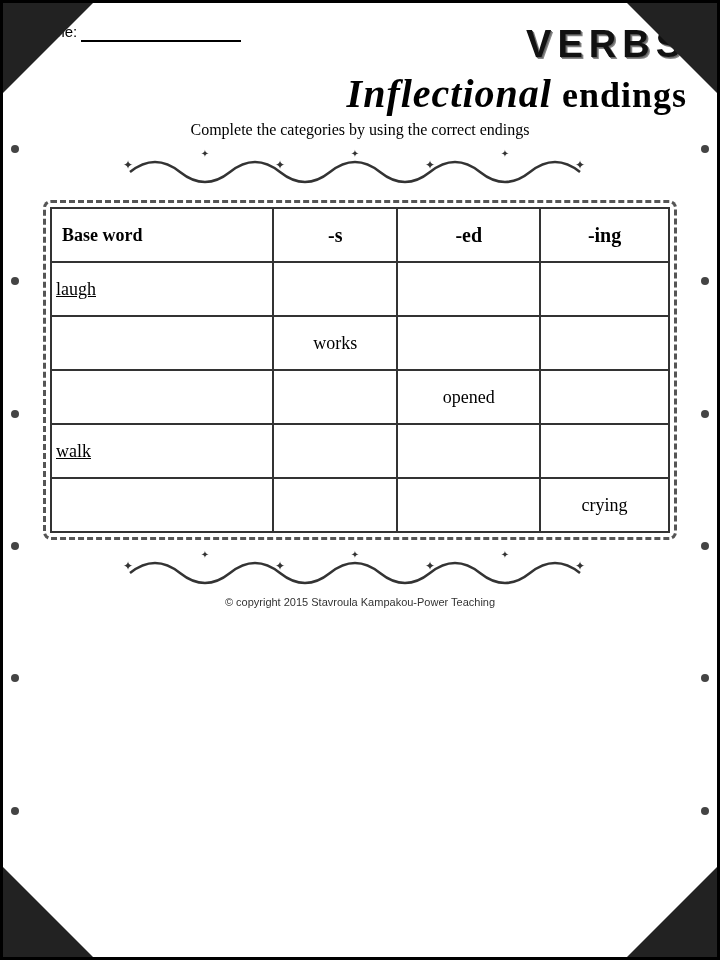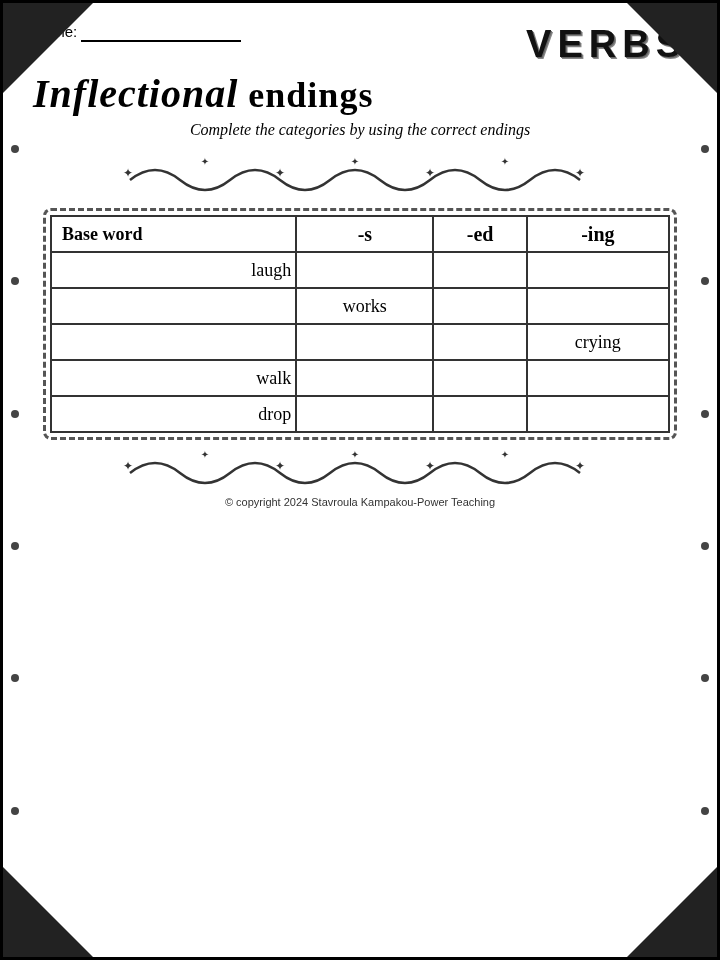--- a/index.html
+++ b/index.html
@@ -71,36 +71,35 @@
       text-transform: uppercase;
       color: #111;
       font-style: normal;
       
       text-shadow: 1px 1px 0 #666, 2px 2px 0 #888;
     }
 
     .main-title {
       font-size: 36px;
       font-weight: bold;
-      text-align: left;
+      text-align: right;
       margin: 2px 0 4px 0;
       letter-spacing: 1px;
     }
 
     .main-title .inflectional {
       font-style: italic;
       font-weight: 900;
       font-size: 40px;
     }
 
     .subtitle {
-      font-style: italic;
       font-size: 16px;
       text-align: center;
-      margin-bottom: 16px;
+      margin-bottom: 8px;
       font-family: 'Comic Sans MS', cursive;
     }
 
     
     .wavy-container {
       text-align: center;
       margin: 4px 0 10px 0;
       line-height: 1;
     }
 
@@ -120,39 +119,40 @@
 
     table {
       width: 100%;
       border-collapse: collapse;
     }
 
     th, td {
       border: 2px solid #333;
       text-align: center;
       font-size: 18px;
-      height: 36px;
+      height: 54px;
       padding: 2px 4px;
       font-family: 'Comic Sans MS', cursive;
     }
 
     th {
       font-size: 20px;
       font-weight: bold;
       background: #fff;
     }
 
     th:first-child {
       text-align: left;
       padding-left: 10px;
       font-size: 18px;
     }
 
     td:first-child {
-      text-align: right;
+      text-align: left;
+      text-decoration: underline;
     }
 
     td {
       background: #fff;
     }
 
     .footer-wavy {
       text-align: center;
       margin-top: 8px;
     }
@@ -263,48 +263,48 @@
             </tr>
             <tr>
               <td></td>
               <td>works</td>
               <td></td>
               <td></td>
             </tr>
             <tr>
               <td></td>
               <td></td>
-              <td></td>
-              <td>crying</td>
+              <td>opened</td>
+              <td></td>
             </tr>
             <tr>
               <td>walk</td>
               <td></td>
               <td></td>
               <td></td>
             </tr>
             <tr>
-              <td>drop</td>
-              <td></td>
-              <td></td>
-              <td></td>
+              <td></td>
+              <td></td>
+              <td></td>
+              <td>crying</td>
             </tr>
           </tbody>
       </table>
     </div>
 
     <div class="footer-wavy">
       <svg class="wavy-svg" viewBox="0 0 500 40" xmlns="http://www.w3.org/2000/svg">
         <path d="M 20 25 Q 45 5 70 25 Q 95 45 120 25 Q 145 5 170 25 Q 195 45 220 25 Q 245 5 270 25 Q 295 45 320 25 Q 345 5 370 25 Q 395 45 420 25 Q 445 5 470 25" stroke="#333" stroke-width="2.5" fill="none"></path>
         <text x="18" y="22" font-size="12" text-anchor="middle" fill="#333">✦</text>
         <text x="95" y="10" font-size="10" text-anchor="middle" fill="#333">✦</text>
         <text x="170" y="22" font-size="12" text-anchor="middle" fill="#333">✦</text>
         <text x="245" y="10" font-size="10" text-anchor="middle" fill="#333">✦</text>
         <text x="320" y="22" font-size="12" text-anchor="middle" fill="#333">✦</text>
         <text x="395" y="10" font-size="10" text-anchor="middle" fill="#333">✦</text>
         <text x="470" y="22" font-size="12" text-anchor="middle" fill="#333">✦</text>
       </svg>
     </div>
 
-    <div class="copyright">© copyright 2024 Stavroula Kampakou-Power Teaching</div>
+    <div class="copyright">© copyright 2015 Stavroula Kampakou-Power Teaching</div>
 
   </div>
 </div>
 
 </body></html>

